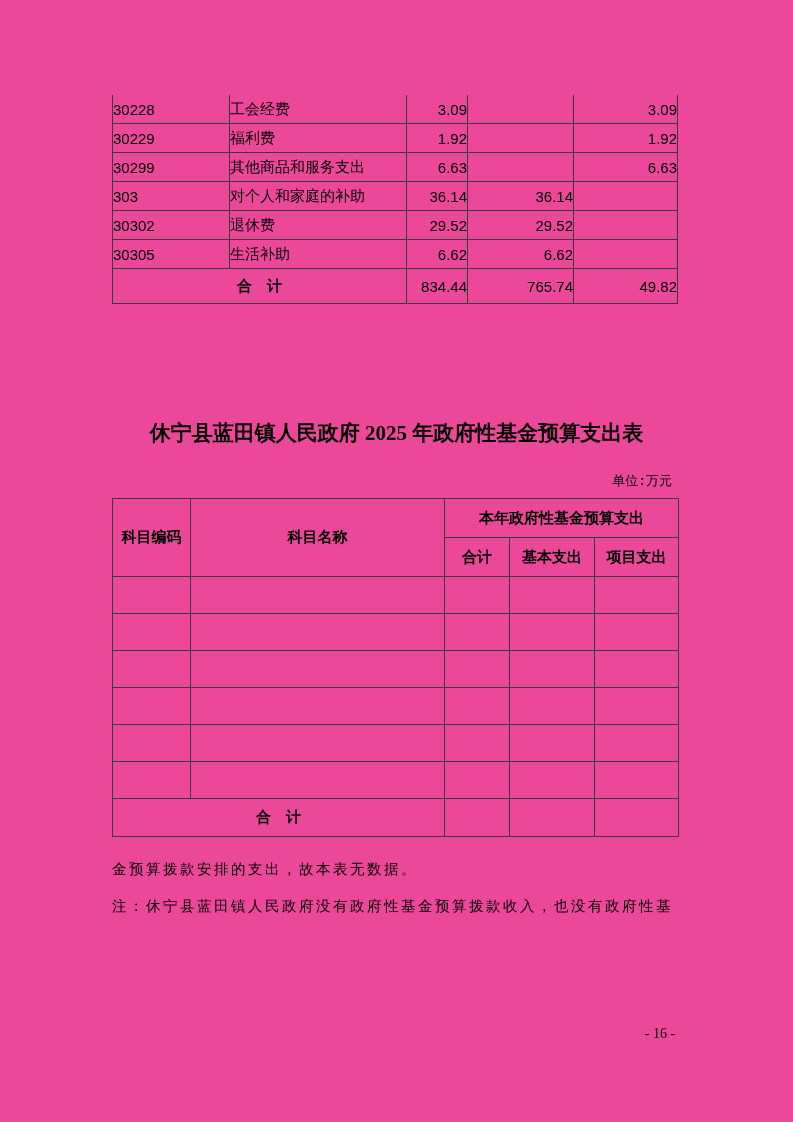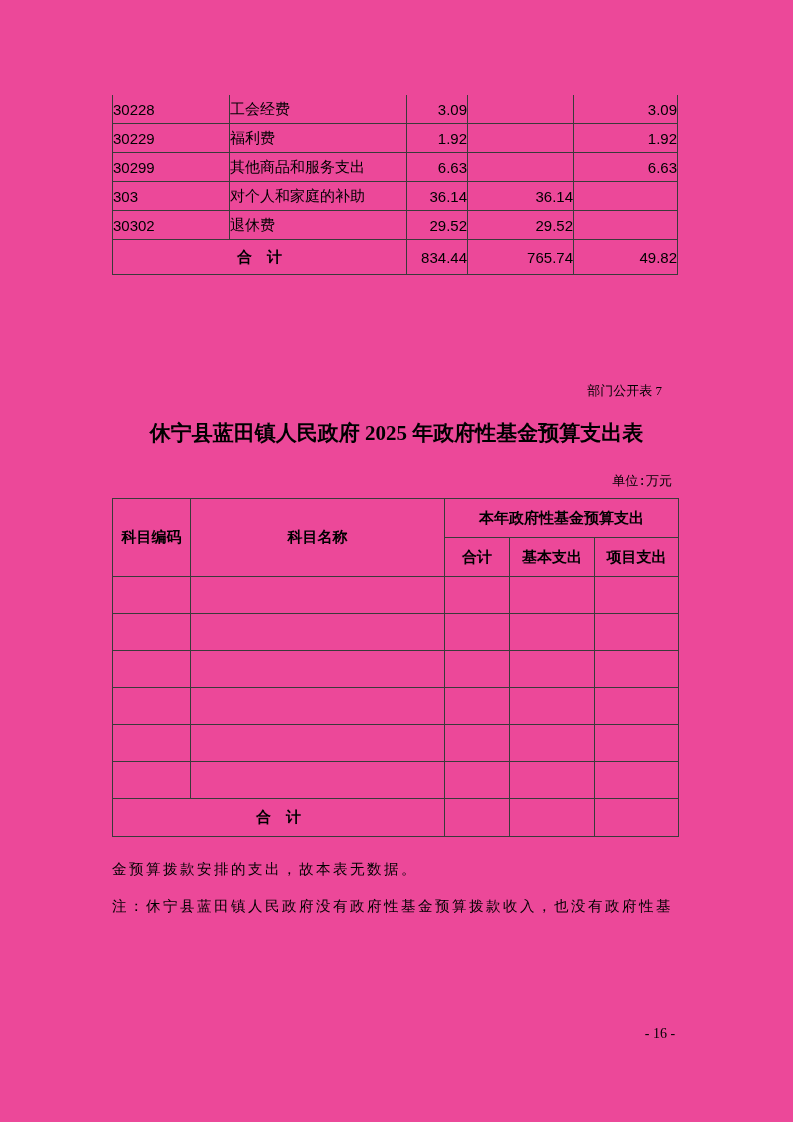--- a/index.html
+++ b/index.html
@@ -111,32 +111,38 @@
           <td class="c-num">36.14</td>
           <td class="c-num"></td>
         </tr>
         <tr>
           <td class="c-code">30302</td>
           <td class="c-name">退休费</td>
           <td class="c-num">29.52</td>
           <td class="c-num">29.52</td>
           <td class="c-num"></td>
         </tr>
+        <tr>
+          <td class="c-code">30305</td>
+          <td class="c-name">生活补助</td>
+          <td class="c-num">6.62</td>
+          <td class="c-num">6.62</td>
+          <td class="c-num"></td>
+        </tr>
       </tbody>
     <tbody>
       <tr class="total-row">
         <td colspan="2" class="total-label">合　计</td>
         <td class="c-num">834.44</td>
         <td class="c-num">765.74</td>
         <td class="c-num">49.82</td>
       </tr>
     </tbody>
   </table>
 
-  <div class="dept-label">部门公开表 7</div>
   <h1 class="title">休宁县蓝田镇人民政府 2025 年政府性基金预算支出表</h1>
   <div class="unit-label">单位:万元</div>
 
   <table class="tbl fund-table">
     <colgroup>
       <col style="width:78px">
         <col style="width:254px">
         <col style="width:65px">
       <col style="width:85px">
         <col style="width:84px">

